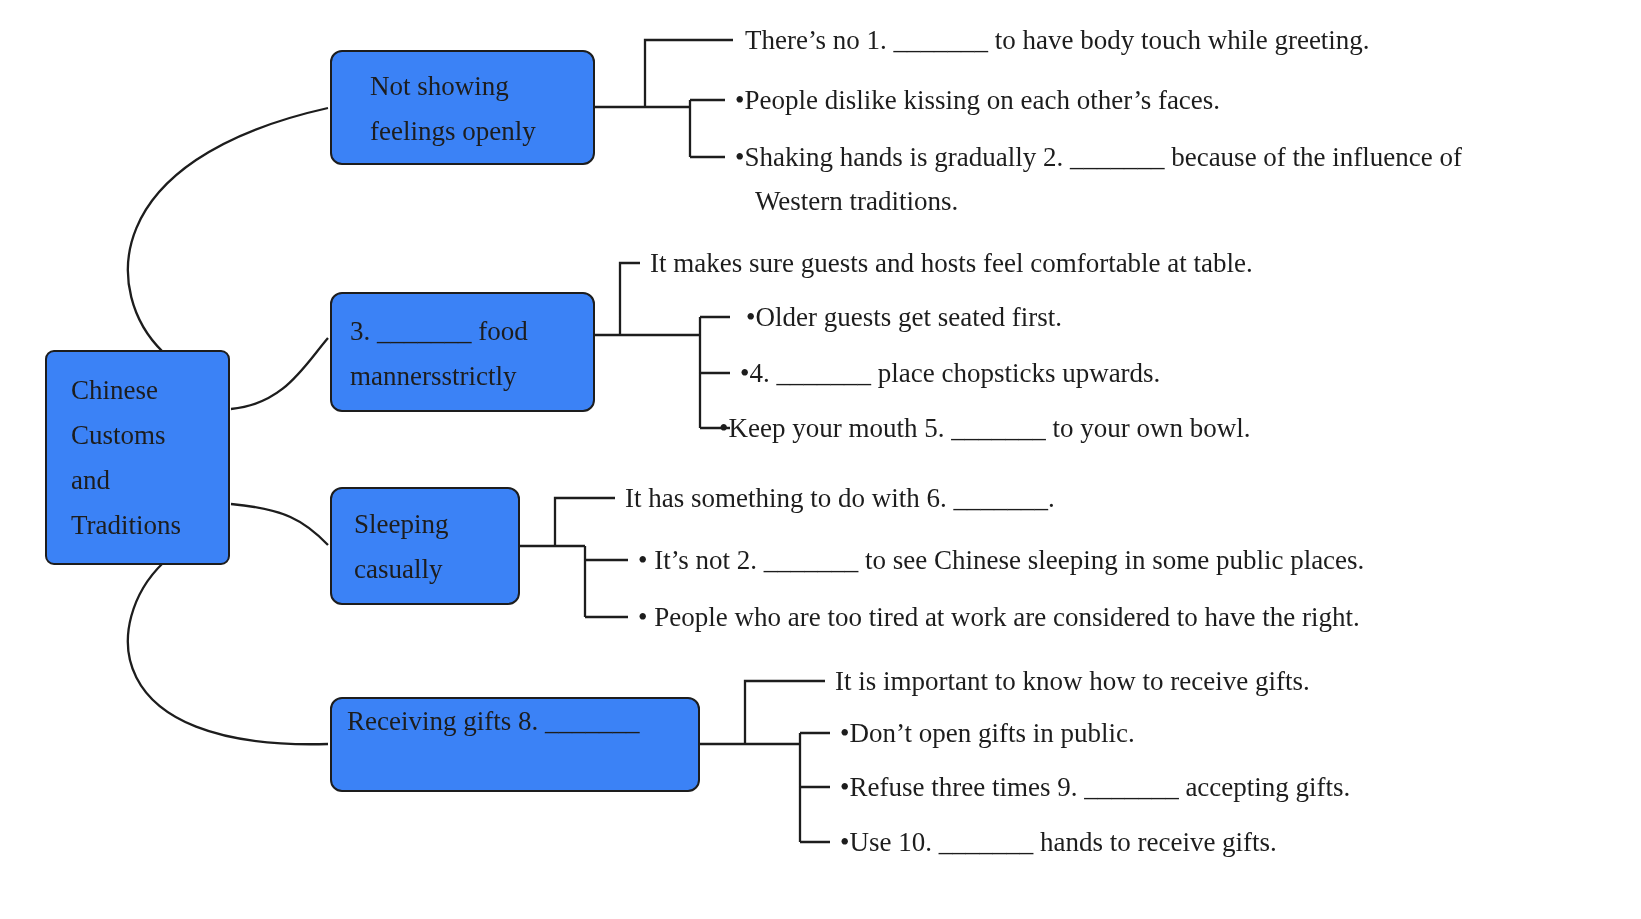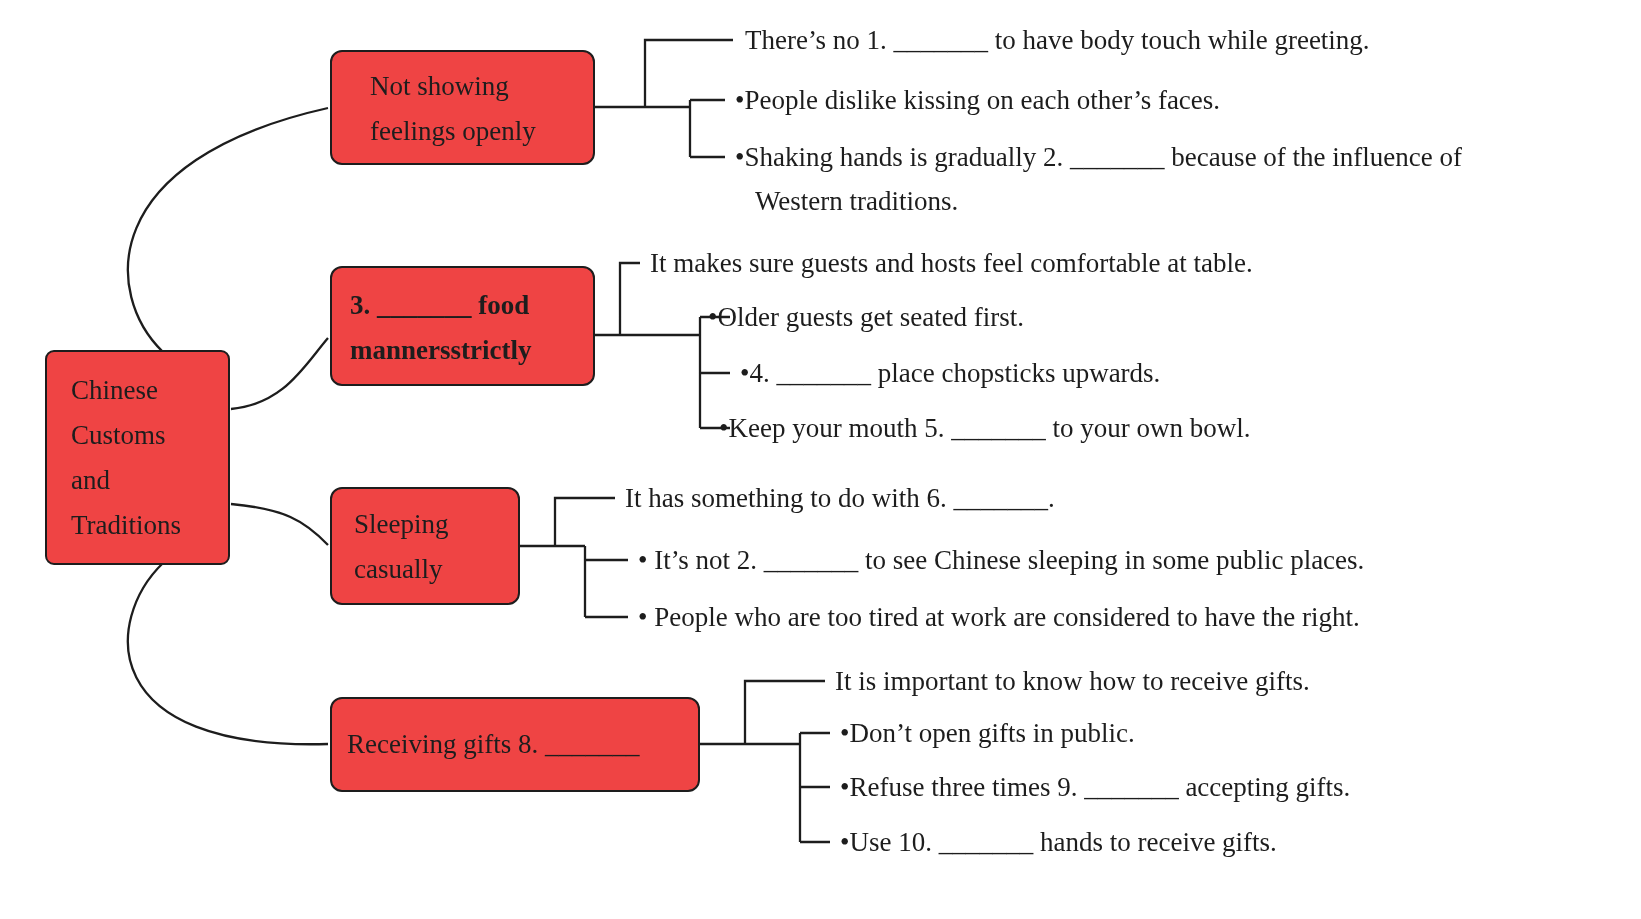--- a/index.html
+++ b/index.html
@@ -21,31 +21,31 @@
   }
   .connectors path {
     fill: none;
     stroke: #1d1d1d;
     stroke-width: 2.3;
   }
   .node {
     position: absolute;
     border: 2.3px solid #1d1d1d;
     border-radius: 12px;
-    background: #ef4444;
+    background: #3b82f6;
   }
   .box-line {
     line-height: 45px;
     white-space: nowrap;
   }
   .root-node  { left: 45px;  top: 350px; width: 185px; height: 215px; padding: 16px 14px 0 24px; border-radius: 9px; }
   .b1-box     { left: 330px; top: 50px;  width: 265px; height: 115px; padding: 12px 0 0 38px; }
-  .b2-box     { left: 330px; top: 266px; width: 265px; height: 120px; padding: 15px 0 0 18px; font-weight: bold; }
+  .b2-box     { left: 330px; top: 292px; width: 265px; height: 120px; padding: 15px 0 0 18px; }
   .b3-box     { left: 330px; top: 487px; width: 190px; height: 118px; padding: 13px 0 0 22px; }
-  .b4-box     { left: 330px; top: 697px; width: 370px; height: 95px;  display: flex; align-items: center; padding-left: 15px; }
+  .b4-box     { left: 330px; top: 697px; width: 370px; height: 95px;  display: flex; padding-left: 15px; }
   .line {
     position: absolute;
     line-height: 44px;
     white-space: nowrap;
   }
   .wrap {
     white-space: normal;
     width: 755px;
     padding-left: 20px;
     text-indent: -20px;
@@ -91,21 +91,21 @@
 
   <div class="node b4-box">
     <div class="box-line">Receiving gifts 8. _______</div>
   </div>
 
   <div class="line" style="left:745px; top:18px;">There’s no 1. _______ to have body touch while greeting.</div>
   <div class="line" style="left:735px; top:78px;">•People dislike kissing on each other’s faces.</div>
   <div class="line wrap" style="left:735px; top:135px;">•Shaking hands is gradually 2. _______ because of the influence of Western traditions.</div>
 
   <div class="line" style="left:650px; top:241px;">It makes sure guests and hosts feel comfortable at table.</div>
-  <div class="line" style="left:708px; top:295px;text-align:right;">•Older guests get seated first.</div>
+  <div class="line" style="left:746px; top:295px;text-align:right;">•Older guests get seated first.</div>
   <div class="line" style="left:740px; top:351px;text-align:center;">•4. _______ place chopsticks upwards.</div>
   <div class="line" style="left:719px; top:406px;">•Keep your mouth 5. _______ to your own bowl.</div>
 
   <div class="line" style="left:625px; top:476px;">It has something to do with 6. _______.</div>
   <div class="line" style="left:638px; top:538px;">• It’s not 2. _______ to see Chinese sleeping in some public places.</div>
   <div class="line" style="left:638px; top:595px;">• People who are too tired at work are considered to have the right.</div>
 
   <div class="line" style="left:835px; top:659px;">It is important to know how to receive gifts.</div>
   <div class="line" style="left:840px; top:711px;">•Don’t open gifts in public.</div>
   <div class="line" style="left:840px; top:765px;">•Refuse three times 9. _______ accepting gifts.</div>

